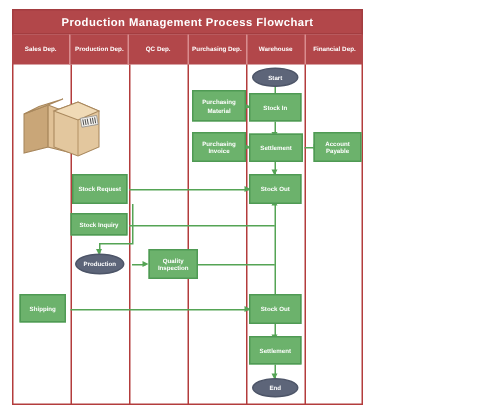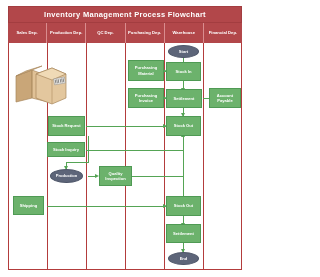--- a/index.html
+++ b/index.html
@@ -138,21 +138,21 @@
     z-index: 6;
   }
 </style>
 </head>
 <body>
 
 <div id="canvas">
 
   <div class="chart-frame"></div>
 
-  <div class="title-bar">Inventory Management Process Flowchart</div>
+  <div class="title-bar">Production Management Process Flowchart</div>
 
   <div class="lane-head-row">
     <div class="lane-head">Sales Dep.</div>
     <div class="lane-head">Production Dep.</div>
     <div class="lane-head">QC Dep.</div>
     <div class="lane-head">Purchasing Dep.</div>
     <div class="lane-head">Warehouse</div>
     <div class="lane-head">Financial Dep.</div>
   </div>
 

